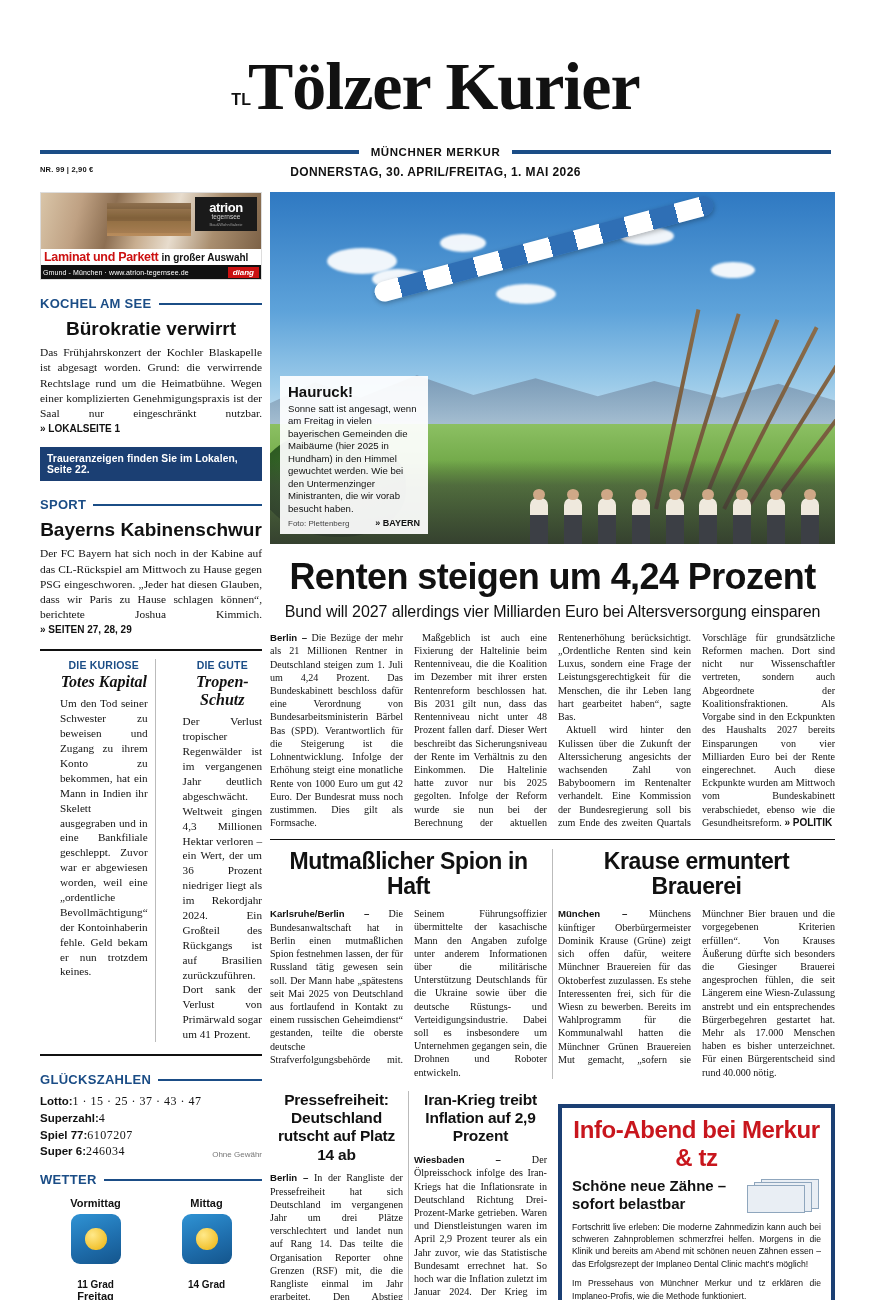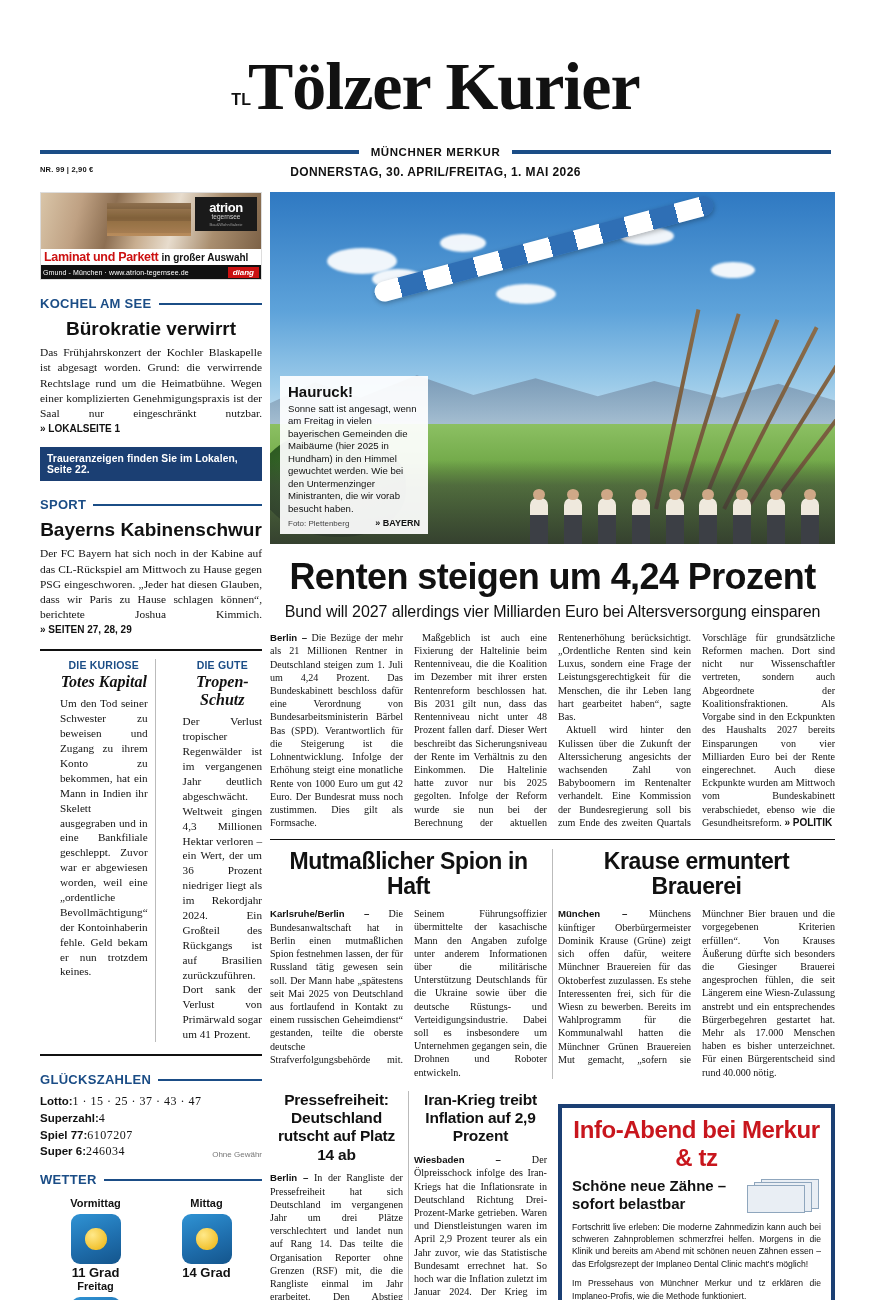--- a/index.html
+++ b/index.html
@@ -167,21 +167,21 @@
   }
   .w-icon .sun {
     position:absolute; left:50%; top:50%; transform:translate(-50%,-50%);
     width:22px; height:22px; border-radius:50%;
     background:radial-gradient(circle at 35% 32%, #ffe98a, #f2c230 70%, #e0a81e);
   }
   .w-icon .ray {
     position:absolute; left:50%; top:50%; width:3px; height:22px;
     background:#f4cb3d; transform-origin:50% 50%; border-radius:2px;
   }
-  .w-temp { font-family:"Liberation Sans",sans-serif; font-weight:700; font-size:13px; margin-top:1px; color:#111; }
+  .w-temp { font-family:"Liberation Sans",sans-serif; font-weight:700; font-size:10px; margin-top:15px; color:#111; }
 
   
   .main { width:565px; }
   .hero { position:relative; width:565px; height:352px; overflow:hidden; }
   .hero-sky {
     position:absolute; inset:0;
     background:linear-gradient(180deg,#2f79c2 0%, #5ea3da 34%, #9ccbe9 55%, #cfe4f2 68%, #8fbf6a 80%, #6fa84f 100%);
   }
   .cloud { position:absolute; background:#ffffff; border-radius:50%; opacity:.92; filter: blur(1px); }
   .mtn {

